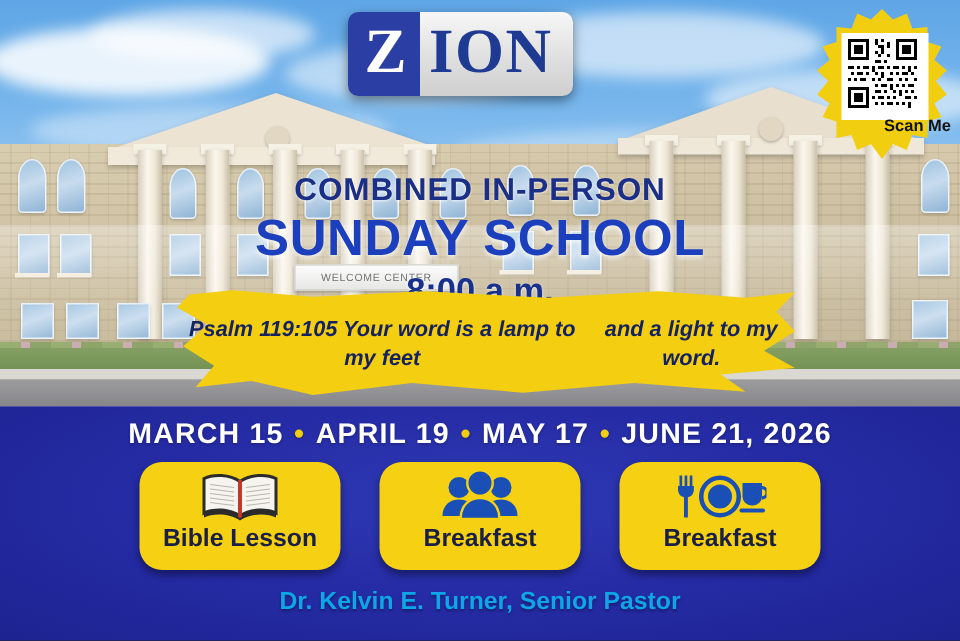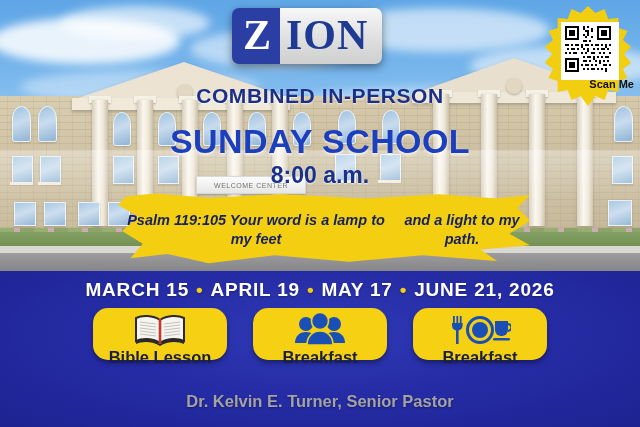--- a/index.html
+++ b/index.html
@@ -130,22 +130,22 @@
   }
   #qrImg svg{display:block;}
   #scanMe{
     position:absolute;left:0;top:72px;width:92px;text-align:right;
     font-size:11px;font-weight:bold;color:#111;
   }
 
   
   #heads{position:absolute;left:0;top:84px;width:640px;text-align:center;z-index:5;}
   #h1{font-size:21px;font-weight:bold;color:#1c2f86;letter-spacing:.6px;
-      text-shadow:0 1px 2px rgba(255,255,255,.75);}
-  #h2{font-size:34px;font-weight:bold;color:#1b3fbd;letter-spacing:.4px;margin-top:14px;
+      text-shadow:0 1px 2px rgba(255,255,255,.75);margin-top:31px;}
+  #h2{font-size:34px;font-weight:bold;color:#1b3fbd;letter-spacing:.4px;margin-top:1px;
       text-shadow:0 2px 3px rgba(255,255,255,.7);}
   #h3{font-size:21px;font-weight:bold;color:#1c2f86;letter-spacing:.4px;margin-top:2px;
       text-shadow:0 1px 2px rgba(255,255,255,.75);}
   #h4{font-size:23px;font-weight:bold;color:#18318c;margin-top:1px;
       text-shadow:0 1px 2px rgba(255,255,255,.8);}
 
   
   #banner{
     position:absolute;left:118px;top:192px;width:412px;height:72px;z-index:6;
     background:#F4CE11;
@@ -174,31 +174,31 @@
     font-size:19px;font-weight:bold;color:#fff;letter-spacing:.8px;z-index:3;
     text-shadow:0 1px 2px rgba(0,0,0,.3);
   }
   .dsep{display:inline-block;margin:0 7px;color:#f2ce11;}
 
   #badges{
     position:absolute;left:0;top:308px;width:640px;height:76px;z-index:3;
     display:flex;justify-content:center;align-items:flex-start;gap:26px;
   }
   .badge{
-    width:134px;height:52px;background:#F5D013;border-radius:15px;
+    width:134px;height:72px;background:#F5D013;border-radius:15px;
     box-shadow:0 3px 5px rgba(0,0,0,.38);
     display:flex;flex-direction:column;align-items:center;justify-content:flex-start;
     padding-top:5px;box-sizing:border-box;
   }
   .badge .ic{height:36px;display:flex;align-items:center;justify-content:center;}
   .badge .bl{font-size:16.5px;font-weight:bold;color:#1a1f45;margin-top:1px;}
 
   #pastor{
     position:absolute;left:0;top:392px;width:640px;text-align:center;
-    font-size:16.5px;font-weight:bold;color:#a3a3a3;z-index:3;
+    font-size:16.5px;font-weight:bold;color:#0ea5e9;z-index:3;
     text-shadow:0 1px 2px rgba(0,0,0,.35);
   }
 </style>
 </head>
 <body>
 
 <div id="flyer">
 
   <div id="photo">
     <div class="cloud c1"></div>
@@ -384,21 +384,21 @@
     <div id="h2">SUNDAY SCHOOL</div>
     <div id="h4">8:00 a.m.</div>
   </div>
 
   <div id="banner"></div>
   <div id="bannerText">
     <div>
       <span id="bRef">Psalm</span>
       <span>119:105 Your word is a lamp to my feet</span>
     </div>
-    <div>and a light to my path.</div>
+    <div>and a light to my word.</div>
   </div>
 
   <div id="lower"></div>
 
   <div id="dates"><span>MARCH 15</span><span class="dsep">•</span><span>APRIL 19</span><span class="dsep">•</span><span>MAY 17</span><span class="dsep">•</span><span>JUNE 21, 2026</span></div>
 
   <div id="badges">
 
     <div class="badge">
       <div class="ic">

